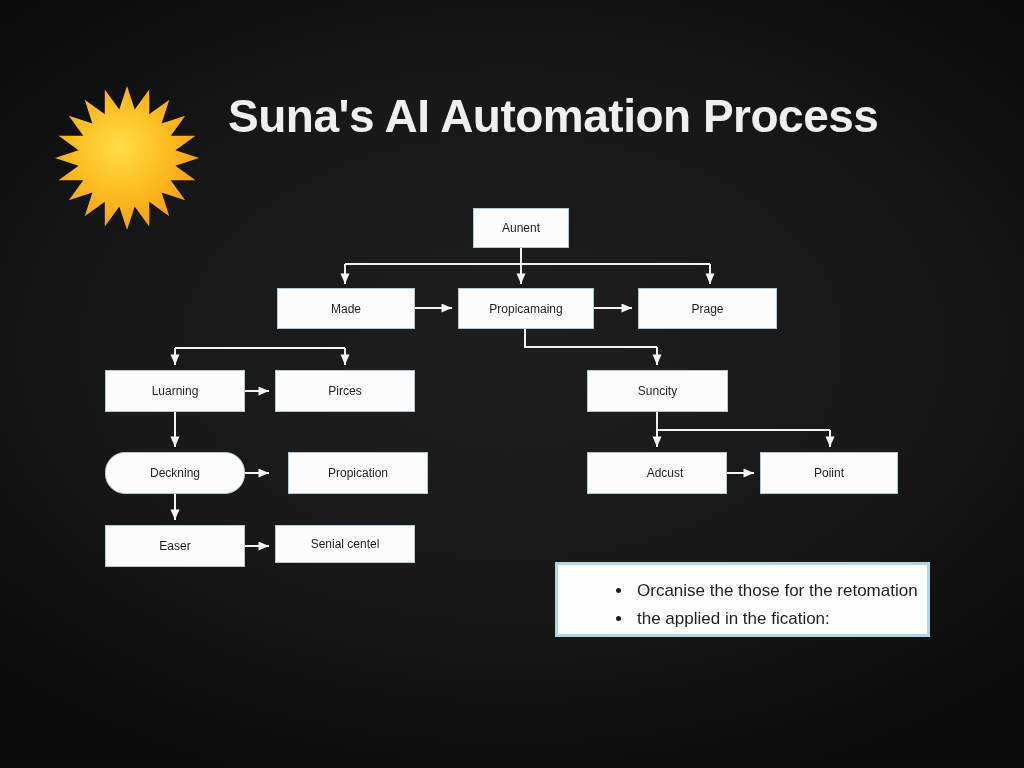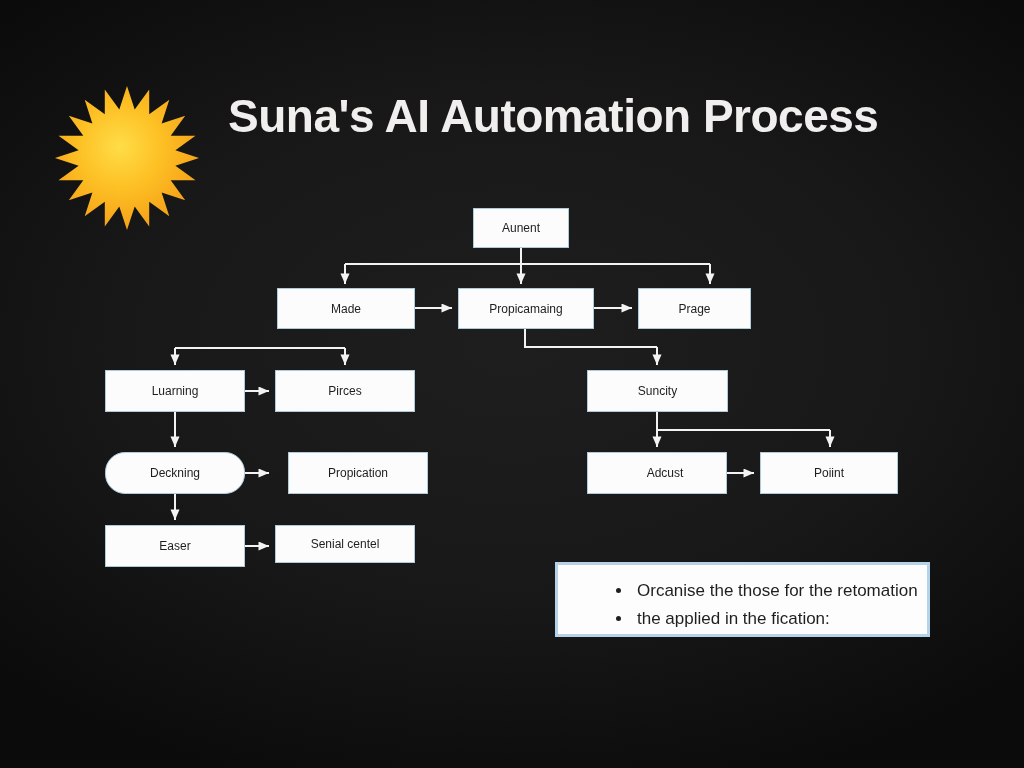--- a/index.html
+++ b/index.html
@@ -16,21 +16,21 @@
   .node{
     position:absolute;box-sizing:border-box;
     background:#fcfcfd;border:1.5px solid #aecbdc;
     color:#1e1e1e;font-size:12px;
     display:flex;align-items:center;justify-content:center;
     white-space:nowrap;
   }
   #node-aunent{left:473px;top:208px;width:96px;height:40px;}
   #node-made{left:277px;top:288px;width:138px;height:41px;}
   #node-propicamaing{left:458px;top:288px;width:136px;height:41px;}
-  #node-prage{left:638px;top:288px;width:113px;height:41px;}
+  #node-prage{left:638px;top:288px;width:139px;height:41px;}
   #node-luarning{left:105px;top:370px;width:140px;height:42px;}
   #node-pirces{left:275px;top:370px;width:140px;height:42px;}
   #node-suncity{left:587px;top:370px;width:141px;height:42px;}
   #node-deckning{left:105px;top:452px;width:140px;height:42px;border-radius:20px;}
   #node-propication{left:288px;top:452px;width:140px;height:42px;}
   #node-adcust{left:587px;top:452px;width:140px;height:42px;padding-left:16px;}
   #node-poiint{left:760px;top:452px;width:138px;height:42px;}
   #node-easer{left:105px;top:525px;width:140px;height:42px;}
   #node-senial-centel{left:275px;top:525px;width:140px;height:38px;}
   .connectors{position:absolute;left:0;top:0;pointer-events:none;}

